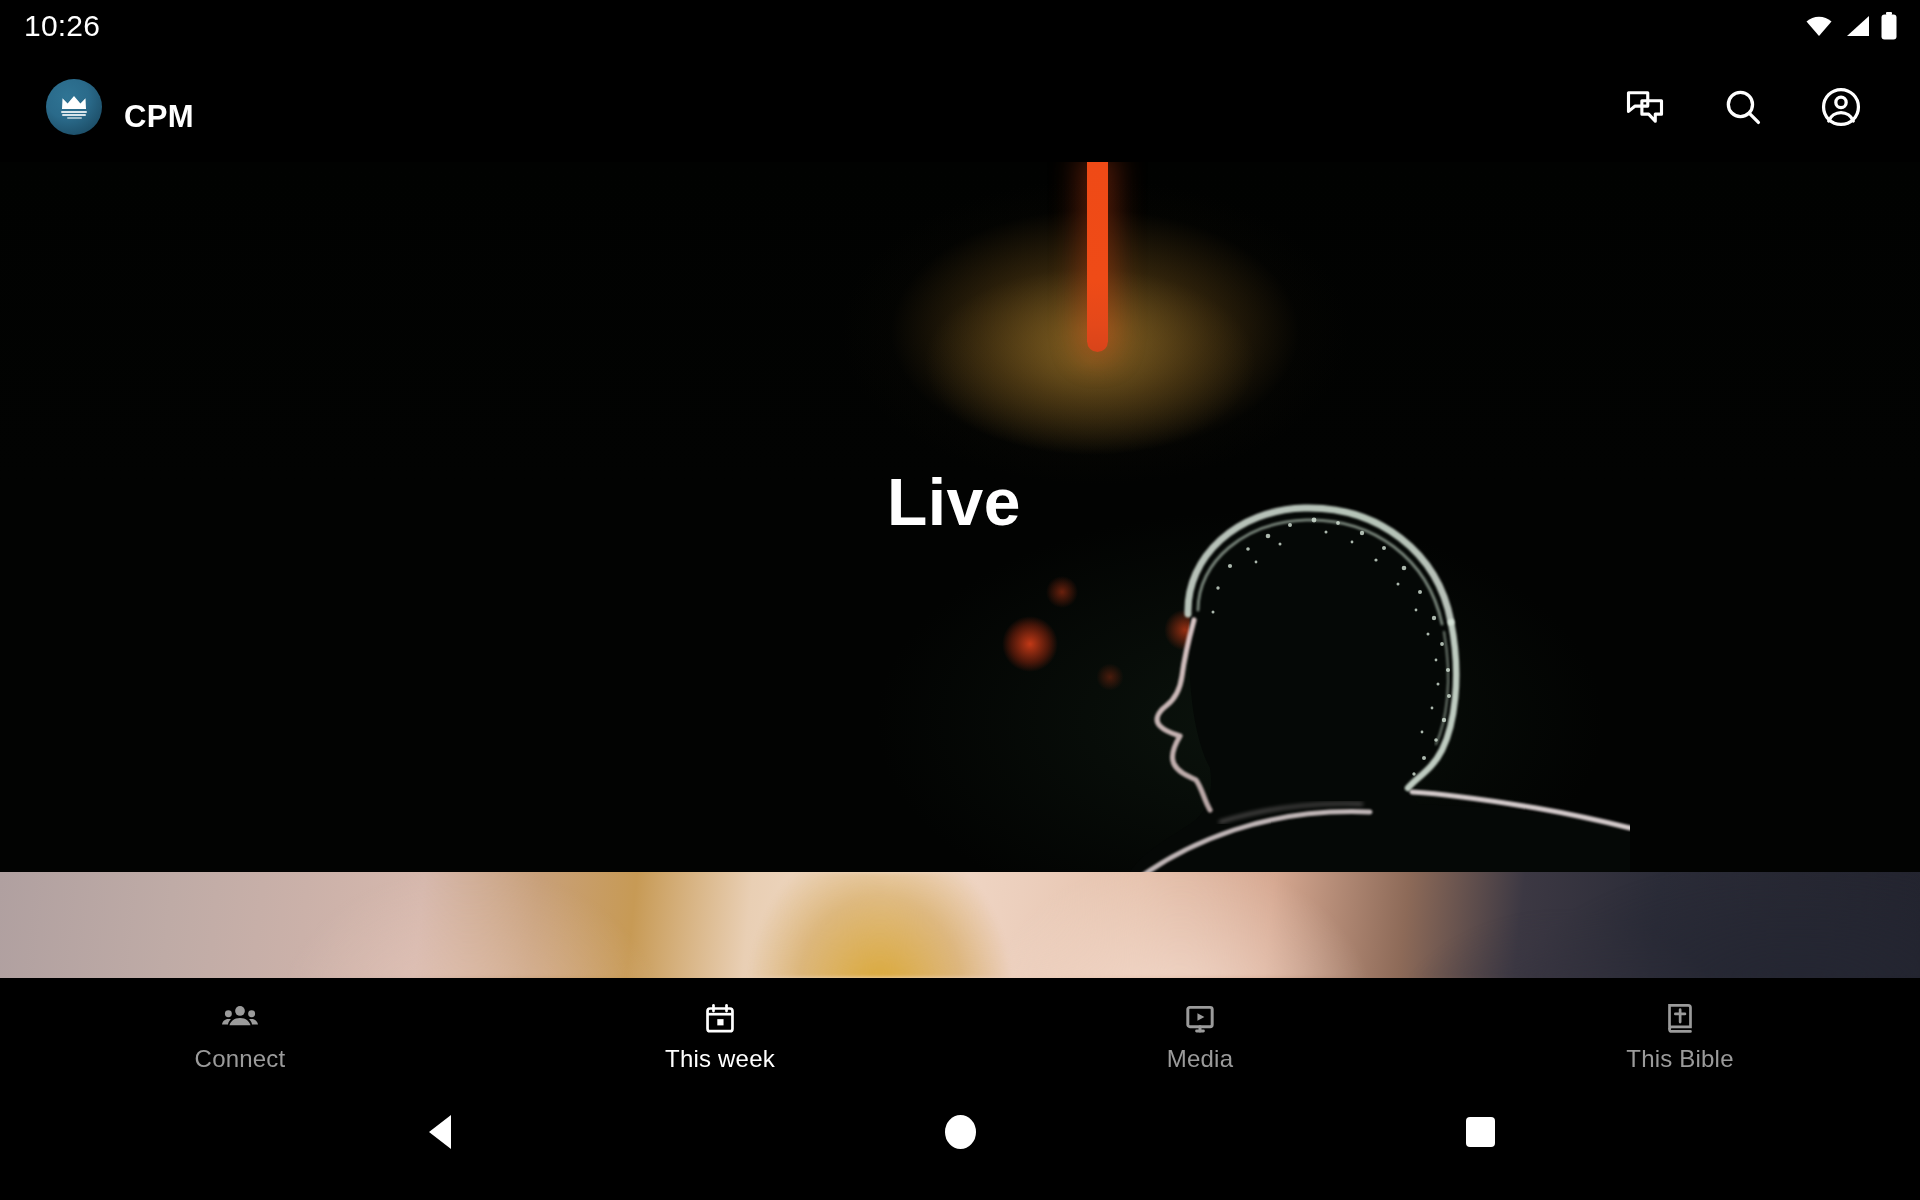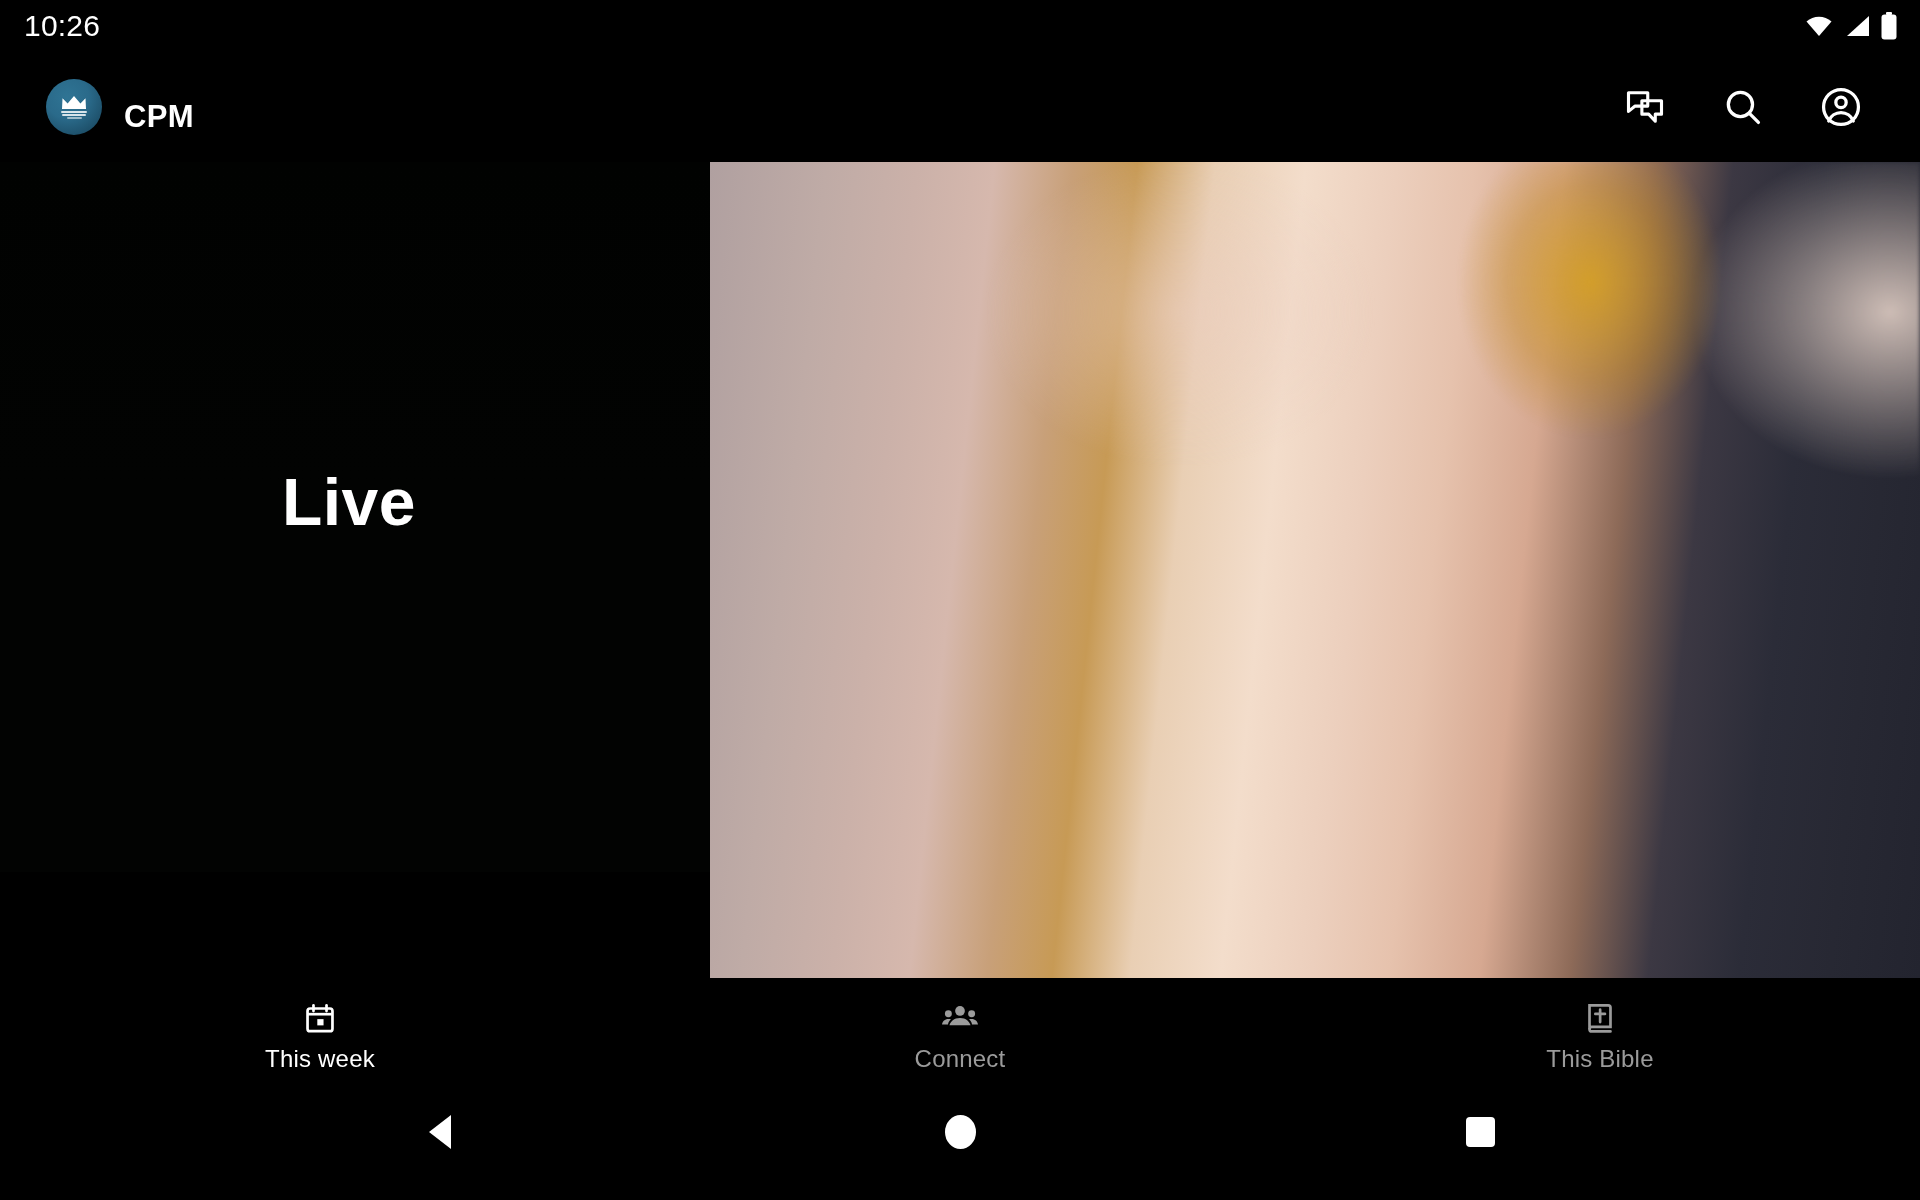--- a/index.html
+++ b/index.html
@@ -104,21 +104,21 @@
   }
   .icon-btn svg { display:block; }
 
   
   .feed {
     flex:1 1 auto;
     position:relative;
     overflow:hidden;
     background:#000;
     display:flex;
-    flex-direction:row;
+    flex-direction:column;
   }
 
   
   .hero-card {
     position:relative;
     height:710px;
     flex:0 0 710px;
     overflow:hidden;
     background:#030403;
     cursor:pointer;
@@ -445,47 +445,58 @@
     </div>
 
     <div class="second-card">
       <div class="blur-layer"></div>
     </div>
 
   </div>
 
   <div class="tab-bar">
 
-    <div class="tab active">
-      <span class="tab-icon">
-        <svg width="34" height="34" viewBox="0 0 24 24" fill="none" stroke="#ffffff" stroke-width="1.9">
-          <rect x="3.2" y="4.6" width="17.6" height="16" rx="1.8"></rect>
-          <line x1="7.4" y1="2.4" x2="7.4" y2="6.4" stroke-linecap="round"></line>
-          <line x1="16.6" y1="2.4" x2="16.6" y2="6.4" stroke-linecap="round"></line>
-          <line x1="3.2" y1="8.6" x2="20.8" y2="8.6"></line>
-          <rect x="10.1" y="12.1" width="4.4" height="4.4" fill="#ffffff" stroke="none"></rect>
-        </svg>
-      </span>
-      <span class="tab-label">This week</span>
-    </div>
-
     <div class="tab inactive">
       <span class="tab-icon">
         <svg width="36" height="34" viewBox="0 0 26 22" fill="#9b9b9b">
           <circle cx="13" cy="5.2" r="3.5"></circle>
           <circle cx="4.6" cy="7.2" r="2.5"></circle>
           <circle cx="21.4" cy="7.2" r="2.5"></circle>
           <path d="M13 10.2c-4.3 0-7 2.6-7.6 5.4h15.2c-0.6-2.8-3.3-5.4-7.6-5.4z"></path>
           <path d="M4.6 11c-2.6 0-4.2 1.7-4.6 3.9h4.3c0.3-1.6 1.1-2.9 2.2-3.7-0.6-0.15-1.2-0.2-1.9-0.2z"></path>
           <path d="M21.4 11c2.6 0 4.2 1.7 4.6 3.9h-4.3c-0.3-1.6-1.1-2.9-2.2-3.7 0.6-0.15 1.2-0.2 1.9-0.2z"></path>
         </svg>
       </span>
       <span class="tab-label">Connect</span>
     </div>
 
+    <div class="tab active">
+      <span class="tab-icon">
+        <svg width="34" height="34" viewBox="0 0 24 24" fill="none" stroke="#ffffff" stroke-width="1.9">
+          <rect x="3.2" y="4.6" width="17.6" height="16" rx="1.8"></rect>
+          <line x1="7.4" y1="2.4" x2="7.4" y2="6.4" stroke-linecap="round"></line>
+          <line x1="16.6" y1="2.4" x2="16.6" y2="6.4" stroke-linecap="round"></line>
+          <line x1="3.2" y1="8.6" x2="20.8" y2="8.6"></line>
+          <rect x="10.1" y="12.1" width="4.4" height="4.4" fill="#ffffff" stroke="none"></rect>
+        </svg>
+      </span>
+      <span class="tab-label">This week</span>
+    </div>
+
+    <div class="tab inactive">
+      <span class="tab-icon">
+        <svg width="34" height="34" viewBox="0 0 24 24" fill="none" stroke="#9b9b9b" stroke-width="2.1">
+          <rect x="3.4" y="3.8" width="17.2" height="13.6" rx="1.4"></rect>
+          <path d="M10.2 7.9 L15.1 10.6 L10.2 13.3 Z" fill="#9b9b9b" stroke="none"></path>
+          <path d="M9.6 20.4h4.8" stroke-linecap="round"></path>
+          <path d="M12 17.4v3" stroke-linecap="round"></path>
+        </svg>
+      </span>
+      <span class="tab-label">Media</span>
+    </div>
 
     <div class="tab inactive">
       <span class="tab-icon">
         <svg width="32" height="34" viewBox="0 0 22 24" fill="none" stroke="#9b9b9b" stroke-width="1.9">
           <path d="M3.6 2.4h13.2a1.6 1.6 0 0 1 1.6 1.6v13.6H5.2a1.6 1.6 0 0 0-1.6 1.6z"></path>
           <path d="M3.6 19.2a1.6 1.6 0 0 0 1.6 1.6h13.2" stroke-linecap="round"></path>
           <line x1="11.1" y1="5.4" x2="11.1" y2="14.2" stroke-linecap="round"></line>
           <line x1="7.7" y1="8.4" x2="14.5" y2="8.4" stroke-linecap="round"></line>
         </svg>
       </span>

